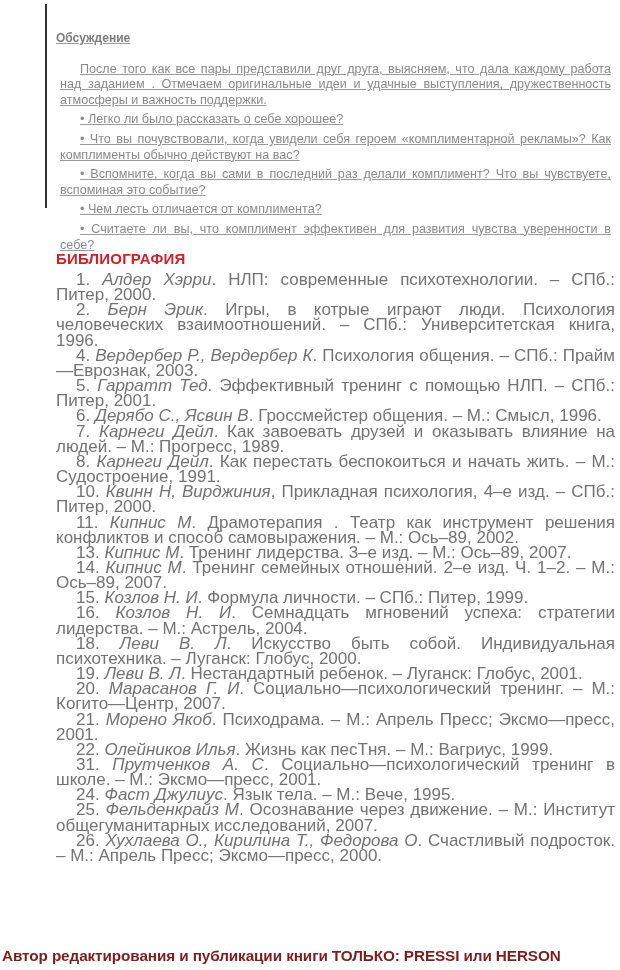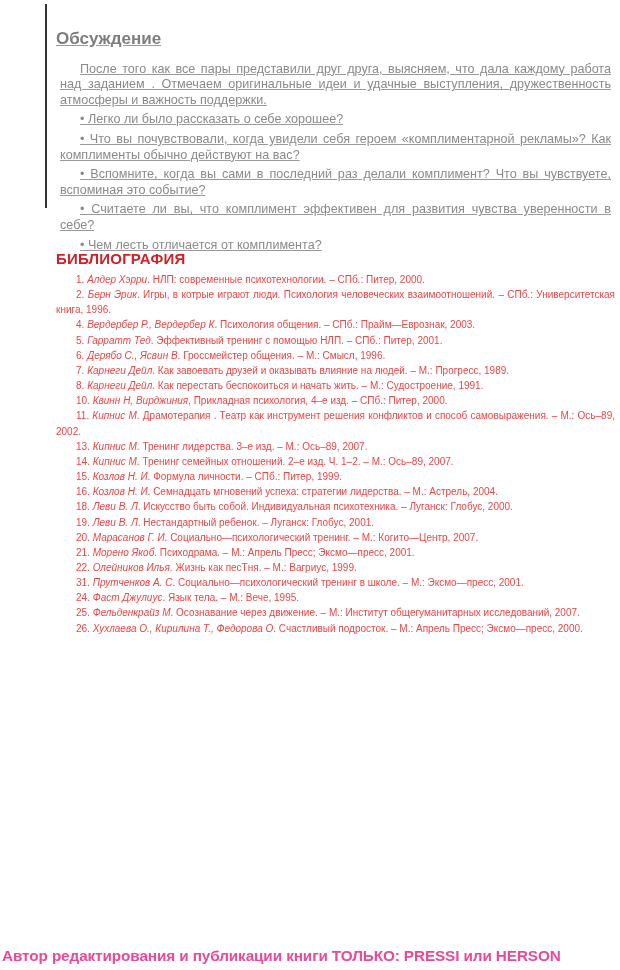--- a/index.html
+++ b/index.html
@@ -27,21 +27,21 @@
       position: absolute;
       left: 56px;
       top: 31px;
       width: 559px;
       color: #8a8a8a;
       font-size: 12.6px;
       line-height: 15.6px;
     }
     .discussion .heading {
       font-weight: bold;
-      font-size: 17px;
+      font-size: 12px;
       text-decoration: underline;
       text-decoration-color: #9a9a9a;
       margin: 0 0 15px 0;
       color: #7d7d7d;
     }
     .discussion p {
       margin: 4px;
       text-align: justify;
       text-indent: 20px;
     }
@@ -61,54 +61,54 @@
       font-size: 15px;
       letter-spacing: 0.2px;
       margin: 12px 0 5px 0;
     }
     .biblio ol {
       list-style: none;
       margin: 0;
       padding: 0;
     }
     .biblio li {
-      font-size: 10px;
+      font-size: 17px;
       line-height: 15.15px;
       text-align: justify;
       text-indent: 20px;
-      color: #ef4444;
+      color: #737373;
     }
     .biblio li .author {
       font-style: italic;
     }
     .footer {
       position: absolute;
       left: 2px;
       top: 947px;
       width: 618px;
-      color: #ec4899;
+      color: #7f1d1d;
       font-weight: bold;
       font-size: 15.3px;
       white-space: nowrap;
       letter-spacing: -0.1px;
     }
   </style>
 </head>
 <body>
 
 <div class="side-bar"></div>
 
 <section class="discussion">
   <div class="heading">Обсуждение</div>
   <p><span class="u">После того как все пары представили друг друга, выясняем, что дала каждому работа над заданием . Отмечаем оригинальные идеи и удачные выступления, дружественность атмосферы и важность поддержки.</span></p>
   <p><span class="u">• Легко ли было рассказать о себе хорошее?</span></p>
   <p><span class="u">• Что вы почувствовали, когда увидели себя героем «комплиментарной рекламы»? Как комплименты обычно действуют на вас?</span></p>
   <p><span class="u">• Вспомните, когда вы сами в последний раз делали комплимент? Что вы чувствуете, вспоминая это событие?</span></p>
+  <p><span class="u">• Чем лесть отличается от комплимента?</span></p>
   <p><span class="u">• Считаете ли вы, что комплимент эффективен для развития чувства уверенности в себе?</span></p>
-  <p><span class="u">• Чем лесть отличается от комплимента?</span></p>
 </section>
 
 <section class="biblio">
   <div class="title">БИБЛИОГРАФИЯ</div>
   <ol id="biblio-list">
       <li><span>1.</span> <span class="author">Алдер Хэрри</span><span>. НЛП: современные психотехнологии. – СПб.: Питер, 2000.</span></li>
       <li><span>2.</span> <span class="author">Берн Эрик</span><span>. Игры, в котрые играют люди. Психология человеческих взаимоотношений. – СПб.: Университетская книга, 1996.</span></li>
       <li><span>4.</span> <span class="author">Вердербер Р., Вердербер К</span><span>. Психология общения. – СПб.: Прайм—Еврознак, 2003.</span></li>
       <li><span>5.</span> <span class="author">Гарратт Тед</span><span>. Эффективный тренинг с помощью НЛП. – СПб.: Питер, 2001.</span></li>
       <li><span>6.</span> <span class="author">Дерябо С., Ясвин В</span><span>. Гроссмейстер общения. – М.: Смысл, 1996.</span></li>

